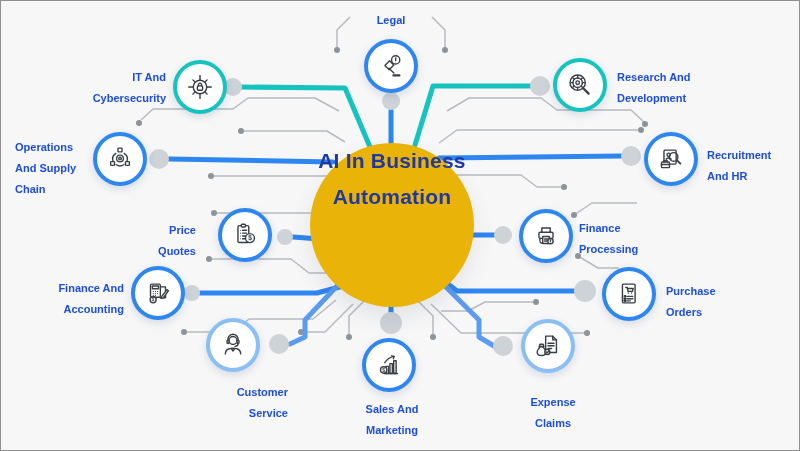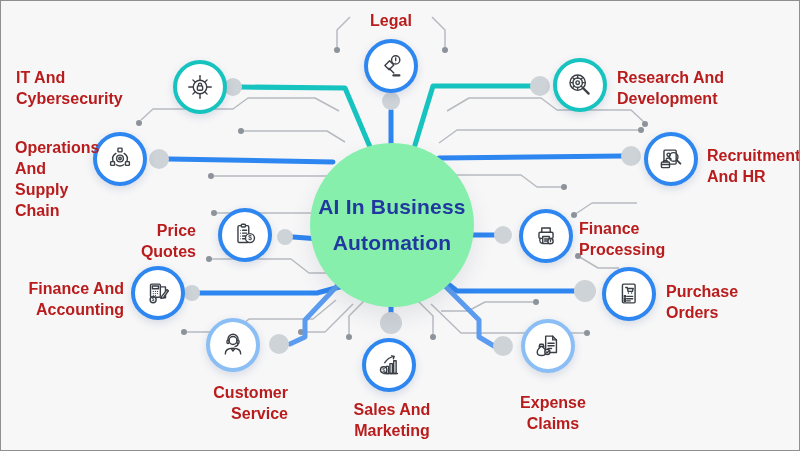--- a/index.html
+++ b/index.html
@@ -4,41 +4,41 @@
 <style>
   html,body{margin:0;padding:0;background:#fff;}
   .canvas{
     position:relative;width:798px;height:449px;background:#f7f7f8;
     border:1px solid #8f8f8f;overflow:hidden;
     font-family:"Liberation Sans",sans-serif;
   }
   .wires{position:absolute;left:0;top:0;z-index:1;}
   .center-circle{
     position:absolute;left:309px;top:142px;width:164px;height:164px;
-    background:#86efac;border-radius:50%;z-index:2;
-    display:flex;align-items:center;justify-content:center;
+    background:#eab308;border-radius:50%;z-index:2;
+    display:flex;align-items:flex-start;justify-content:center;
     box-shadow:0 10px 22px rgba(50,60,80,.10);
   }
   .center-title{
     font-size:21px;font-weight:700;line-height:36px;text-align:center;
     white-space:pre-line;letter-spacing:.2px;
   }
   .circ{
     position:absolute;box-sizing:border-box;width:54px;height:54px;
     background:#fff;border:4px solid #2e86f0;border-radius:50%;
     display:flex;align-items:center;justify-content:center;z-index:3;
     box-shadow:0 3px 9px rgba(40,70,120,.16);
   }
   .lbl{
-    position:absolute;font-size:16px;font-weight:600;color:#b91c1c;
+    position:absolute;font-size:11px;font-weight:600;color:#1d4ed8;
     line-height:21px;white-space:pre-line;z-index:3;
   }
   .icon{display:block;}
   #n-legal{left:363px;top:38px} #l-legal{left:340px;top:9px;width:100px;text-align:center}
-  #n-it{left:172px;top:59px}   #l-it{left:15px;top:66px;width:150px;}
+  #n-it{left:172px;top:59px}   #l-it{left:15px;top:66px;width:150px;text-align:right}
   #n-rd{left:552px;top:57px}   #l-rd{left:616px;top:66px;width:160px}
   #n-ops{left:92px;top:131px}  #l-ops{left:14px;top:136px;width:86px;text-align:left}
   #n-rec{left:643px;top:131px} #l-rec{left:706px;top:144px;width:92px}
   #n-price{left:217px;top:207px} #l-price{left:95px;top:219px;width:100px;text-align:right}
   #n-inv{left:518px;top:208px}   #l-inv{left:578px;top:217px;width:110px}
   #n-fin{left:130px;top:265px}   #l-fin{left:23px;top:277px;width:100px;text-align:right}
   #n-pur{left:601px;top:266px}   #l-pur{left:665px;top:280px;width:100px}
   #n-cus{left:205px;top:317px}   #l-cus{left:187px;top:381px;width:100px;text-align:right}
   #n-sal{left:361px;top:337px}   #l-sal{left:341px;top:398px;width:100px;text-align:center}
   #n-exp{left:520px;top:318px}   #l-exp{left:502px;top:391px;width:100px;text-align:center}

